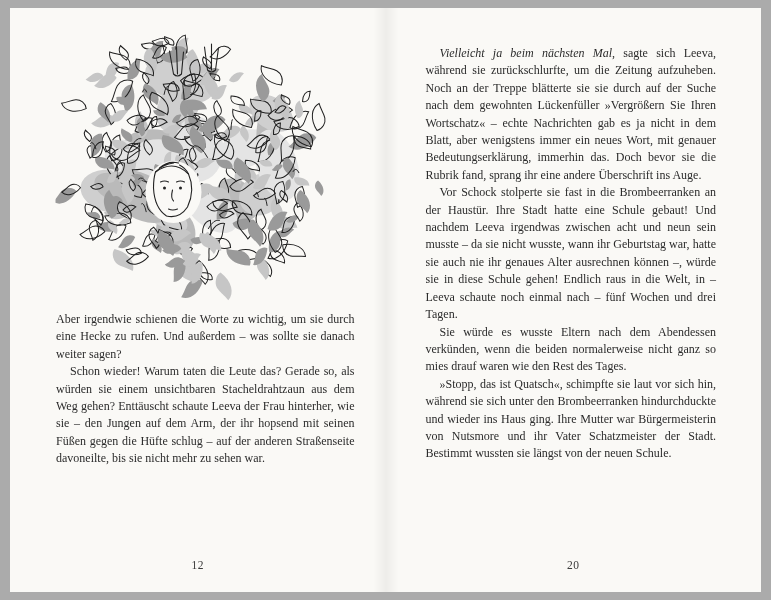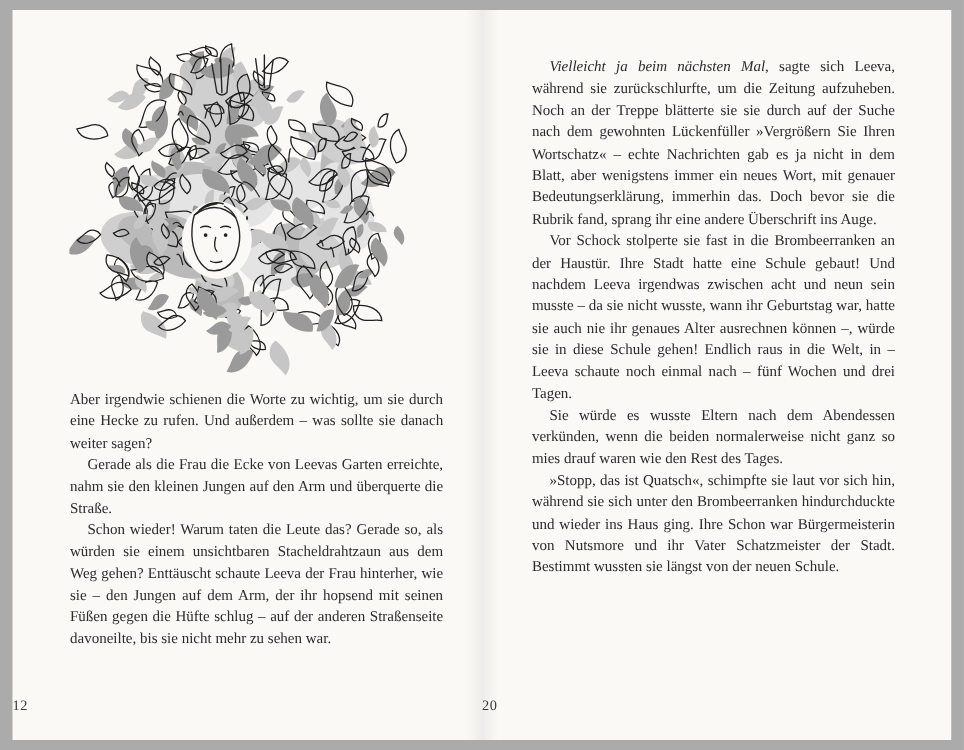--- a/index.html
+++ b/index.html
@@ -47,20 +47,21 @@
     hyphens:auto;
     -webkit-hyphens:auto;
   }
   .page-left .text-block{ top:303px; left:46px; right:31px; }
   .page-right .text-block{ top:37px; left:40px; right:45px; }
   .text-block p{ margin:0; }
   .text-block p.indent{ text-indent:14px; }
   .page-number{
     position:absolute;
     bottom:21px;left:0;right:0;
+    text-align:center;
     font-size:11.5px;
     color:#3a3a3a;
     letter-spacing:0.5px;
   }
 </style>
 </head>
 <body>
 
 <div class="spread">
 
@@ -374,30 +375,29 @@
           <circle cx="125" cy="168" r="1.5" fill="#232323" stroke="none"></circle>
           <path d="M117 170 Q115 178 118 181"></path>
           <path d="M113 189 Q117 191 122 189"></path>
           <path d="M118 54 L114 31 M122 54 L121 27 M126 54 L128 32 M118 54 Q122 58 126 54"></path>
           <path d="M152 50 L149 27 M156 50 L156 24 M160 50 L163 28 M152 50 Q156 54 160 50"></path>
         </g>
       </svg>
     </div>
     <div class="text-block" id="left-paragraphs">
         <p class="">Aber irgendwie schienen die Worte zu wichtig, um sie durch eine Hecke zu rufen. Und außerdem – was sollte sie danach weiter sagen?</p>
-        <p class="indent">Gerade als die Frau die Ecke von Leevas Garten erreichte, nahm sie den kleinen Jungen auf den Arm und überquerte die Straße.</p>
         <p class="indent">Schon wieder! Warum taten die Leute das? Gerade so, als würden sie einem unsichtbaren Stacheldrahtzaun aus dem Weg gehen? Enttäuscht schaute Leeva der Frau hinterher, wie sie – den Jungen auf dem Arm, der ihr hopsend mit seinen Füßen gegen die Hüfte schlug – auf der anderen Straßenseite davoneilte, bis sie nicht mehr zu sehen war.</p>
       </div>
     <div class="page-number">12</div>
   </div>
 
   <div class="page page-right">
     <div class="text-block" id="right-paragraphs">
         <p class="indent"><i>Vielleicht ja beim nächsten Mal</i>, sagte sich Leeva, während sie zurückschlurfte, um die Zeitung aufzuheben. Noch an der Treppe blätterte sie sie durch auf der Suche nach dem gewohnten Lückenfüller »Vergrößern Sie Ihren Wortschatz« – echte Nachrichten gab es ja nicht in dem Blatt, aber wenigstens immer ein neues Wort, mit genauer Bedeutungserklärung, immerhin das. Doch bevor sie die Rubrik fand, sprang ihr eine andere Überschrift ins Auge.</p>
         <p class="indent">Vor Schock stolperte sie fast in die Brombeerranken an der Haustür. Ihre Stadt hatte eine Schule gebaut! Und nachdem Leeva irgendwas zwischen acht und neun sein musste – da sie nicht wusste, wann ihr Geburtstag war, hatte sie auch nie ihr genaues Alter ausrechnen können –, würde sie in diese Schule gehen! Endlich raus in die Welt, in – Leeva schaute noch einmal nach – fünf Wochen und drei Tagen.</p>
         <p class="indent">Sie würde es wusste Eltern nach dem Abendessen verkünden, wenn die beiden normalerweise nicht ganz so mies drauf waren wie den Rest des Tages.</p>
-        <p class="indent">»Stopp, das ist Quatsch«, schimpfte sie laut vor sich hin, während sie sich unter den Brombeerranken hindurchduckte und wieder ins Haus ging. Ihre Schon war Bürgermeisterin von Nutsmore und ihr Vater Schatzmeister der Stadt. Bestimmt wussten sie längst von der neuen Schule.</p>
+        <p class="indent">»Stopp, das ist Quatsch«, schimpfte sie laut vor sich hin, während sie sich unter den Brombeerranken hindurchduckte und wieder ins Haus ging. Ihre Mutter war Bürgermeisterin von Nutsmore und ihr Vater Schatzmeister der Stadt. Bestimmt wussten sie längst von der neuen Schule.</p>
       </div>
     <div class="page-number">20</div>
   </div>
 
   <div class="gutter"></div>
 </div>
 
 </body></html>

